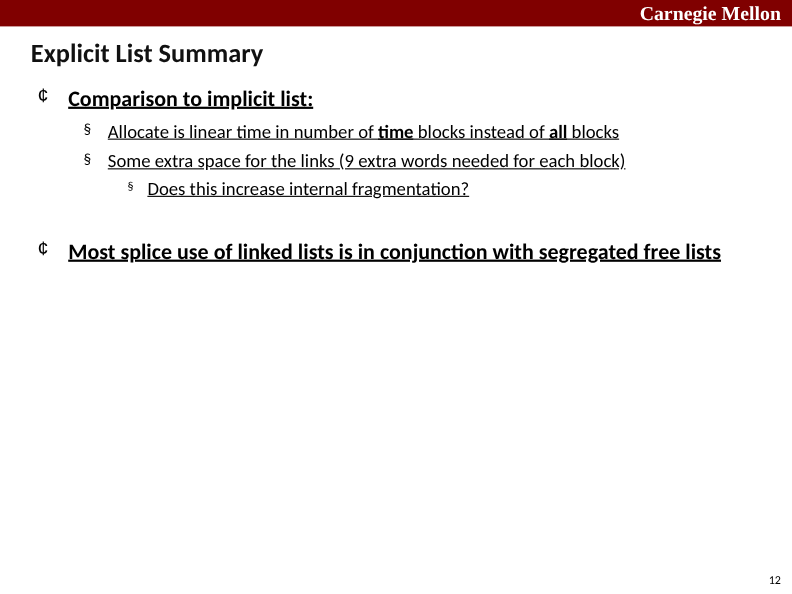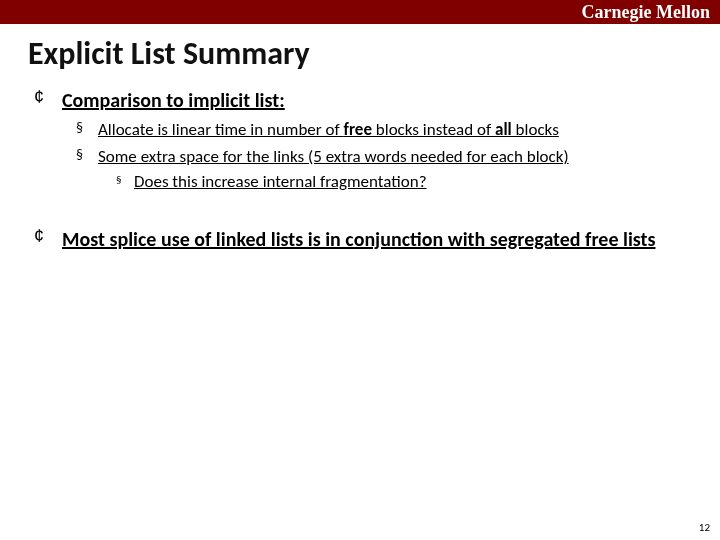--- a/index.html
+++ b/index.html
@@ -24,21 +24,21 @@
     right: 10px;
     top: 2px;
     color: #fff;
     font-family: "Times New Roman", serif;
     font-weight: bold;
     font-size: 18px;
   }
   .title {
     font-family: Calibri, Arial, sans-serif;
     font-weight: bold;
-    font-size: 32px;
+    font-size: 24px;
     color: #111;
     margin: 10px 0 14px 28px;
   }
   .content {
     margin: 0 40px 0 34px;
   }
   ul.lvl1 {
     list-style: none;
     padding-left: 0;
     margin: 0;
@@ -122,24 +122,24 @@
 </div>
 
 <div class="title">Explicit List Summary</div>
 
 <div class="content">
   <ul class="lvl1">
     <li>
       <div class="lvl1-label">Comparison to implicit list:</div>
       <ul class="lvl2">
         <li>
-          <span>Allocate is linear time in number of </span><span class="b u">free</span><span> blocks instead of </span><span class="b u">all</span><span> blocks</span>
+          <span>Allocate is linear time in number of </span><span class="b u">time</span><span> blocks instead of </span><span class="b u">all</span><span> blocks</span>
         </li>
         <li>
-          <span>Some extra space for the links (5 extra  words needed for each block)</span>
+          <span>Some extra space for the links (9 extra  words needed for each block)</span>
           <ul class="lvl3">
             <li>Does this increase internal fragmentation?</li>
           </ul>
         </li>
       </ul>
     </li>
   </ul>
 
   <div class="spacer"></div>
 

